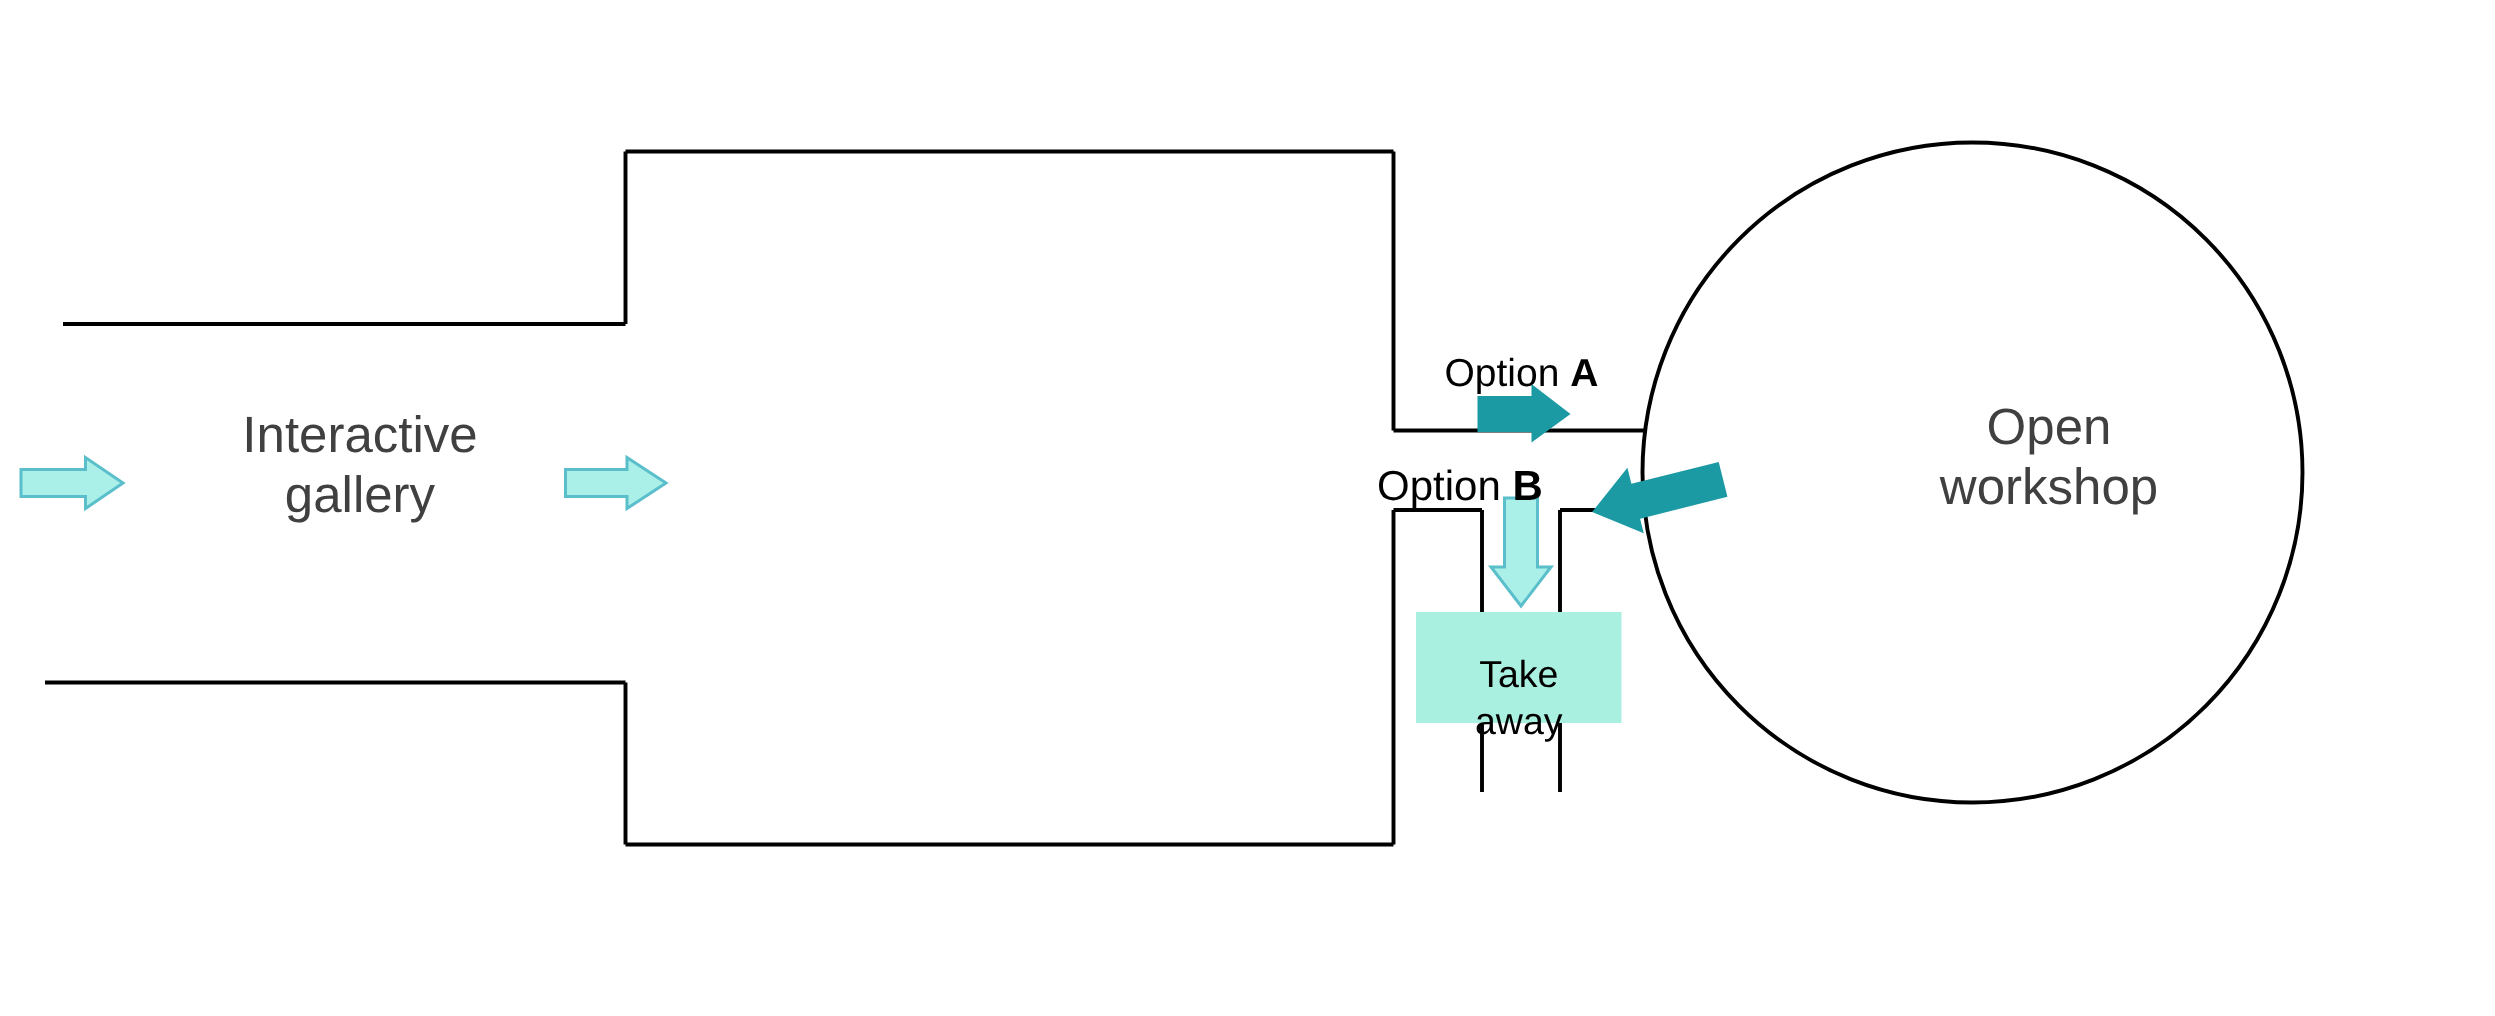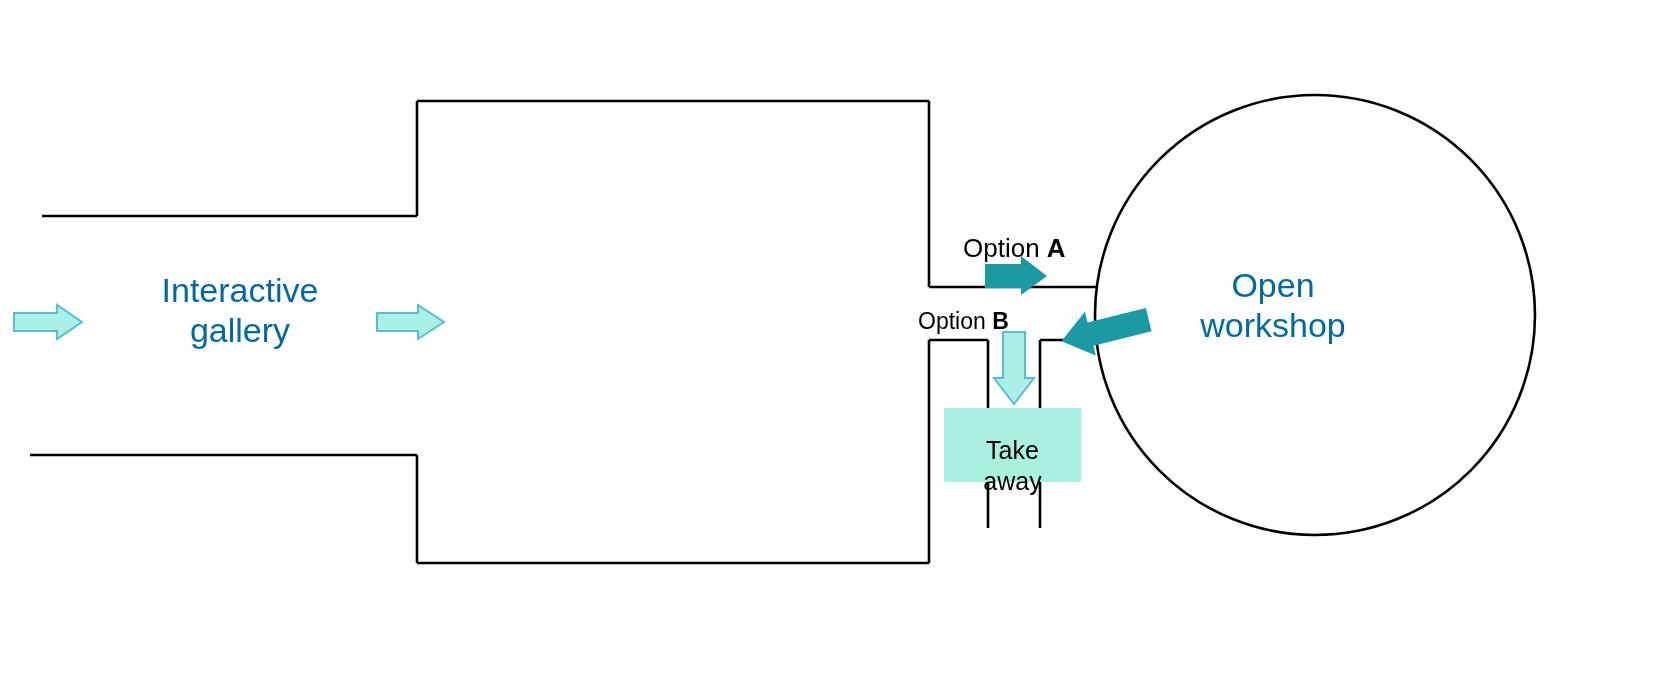--- a/index.html
+++ b/index.html
@@ -22,54 +22,54 @@
     position: absolute;
     left: 0;
     top: 0;
     width: 1663px;
     height: 677px;
   }
   .zone-label {
     position: absolute;
     text-align: center;
     line-height: 1.18;
-    color: #0369a1;
+    color: #404040;
     font-weight: 400;
     white-space: pre-line;
     pointer-events: none;
   }
   #label-interactive-gallery {
     left: 90px;
     top: 270px;
     width: 300px;
     font-size: 34px;
   }
   #label-performance-stories {
     left: 510px;
     top: 270px;
     width: 300px;
     font-size: 34px;
   }
   #label-open-workshop {
-    left: 1123px;
+    left: 1216px;
     top: 265px;
     width: 300px;
     font-size: 34px;
   }
   #label-option-a {
     position: absolute;
     left: 963px;
     top: 233px;
     font-size: 26px;
   }
   #label-option-b {
     position: absolute;
     left: 918px;
     top: 308px;
-    font-size: 23px;
+    font-size: 28px;
   }
   .opt-bold { font-weight: 700; }
   #takeaway-box {
     position: absolute;
     left: 944px;
     top: 408px;
     width: 137px;
     height: 74px;
     background: #AAF0E0;
     display: flex;

